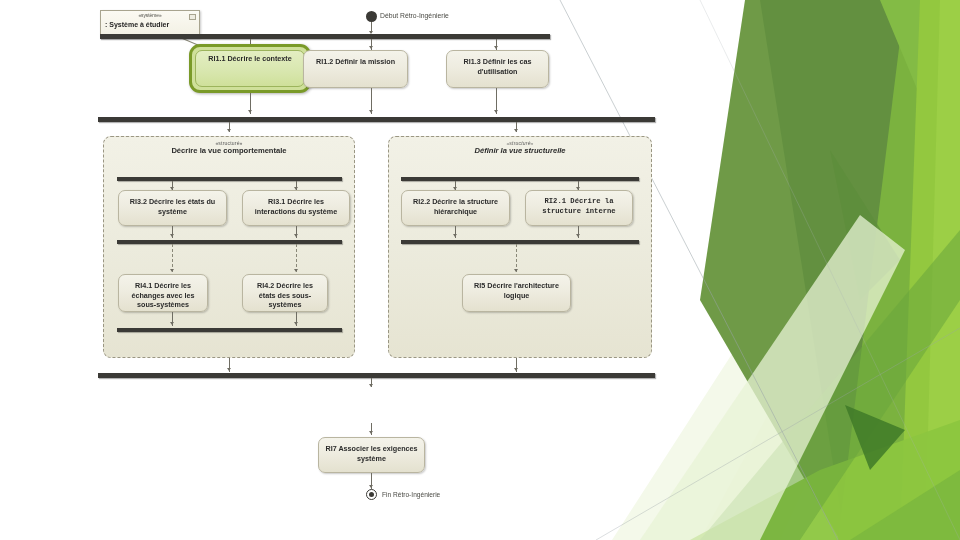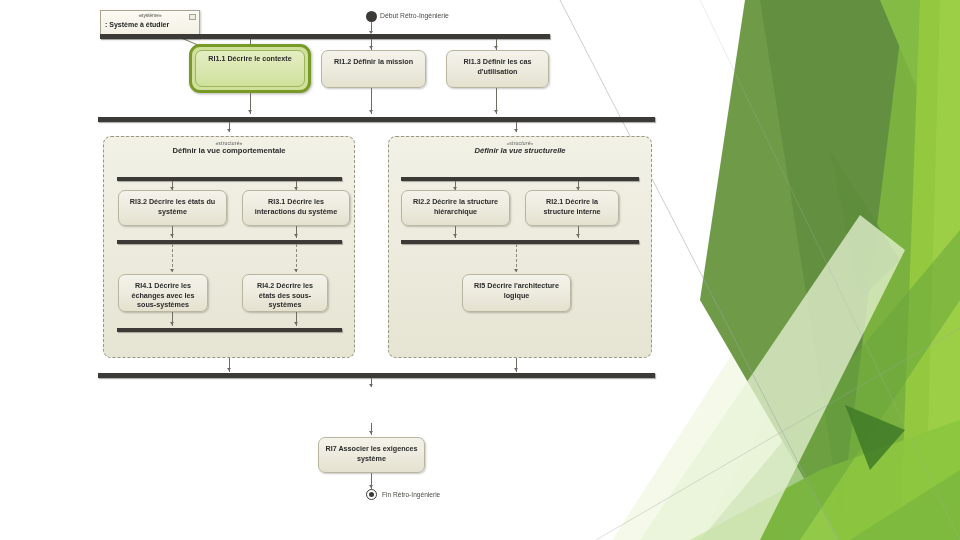--- a/index.html
+++ b/index.html
@@ -189,21 +189,21 @@
     <div class="arrow" style="left:369px;top:46px;"></div>
     <div class="vline" style="left:496px;top:39px;height:11px;"></div>
     <div class="arrow" style="left:494px;top:46px;"></div>
 
     <div class="sel-wrap" style="left:189px;top:44px;width:122px;height:49px;">
       <div class="node">
         <span class="lbl">RI1.1 Décrire le contexte</span>
       </div>
     </div>
 
-    <div class="node twoline" style="left:321px;top:50px;width:105px;height:38px;">
+    <div class="node twoline" style="left:303px;top:50px;width:105px;height:38px;">
       <span class="lbl">RI1.2 Définir la mission</span>
     </div>
 
     <div class="node twoline" style="left:446px;top:50px;width:103px;height:38px;">
       <span class="lbl">RI1.3 Définir les cas d'utilisation</span>
     </div>
 
     <div class="vline" style="left:250px;top:93px;height:21px;"></div>
     <div class="arrow" style="left:248px;top:110px;"></div>
     <div class="vline" style="left:371px;top:88px;height:26px;"></div>
@@ -213,21 +213,21 @@
 
     <div class="bar" style="left:98px;top:117px;width:557px;"></div>
 
     <div class="vline" style="left:229px;top:122px;height:10px;"></div>
     <div class="arrow" style="left:227px;top:129px;"></div>
     <div class="vline" style="left:516px;top:122px;height:10px;"></div>
     <div class="arrow" style="left:514px;top:129px;"></div>
 
     <div class="panel" style="left:103px;top:136px;width:252px;height:222px;">
       <span class="panel-stereo">«structuré»</span>
-      <span class="panel-title">Définir la vue comportementale</span>
+      <span class="panel-title">Décrire la vue comportementale</span>
     </div>
 
     <div class="bar thin" style="left:117px;top:177px;width:225px;"></div>
 
     <div class="vline" style="left:172px;top:181px;height:9px;"></div>
     <div class="arrow" style="left:170px;top:187px;"></div>
     <div class="vline" style="left:296px;top:181px;height:9px;"></div>
     <div class="arrow" style="left:294px;top:187px;"></div>
 
     <div class="node twoline" style="left:118px;top:190px;width:109px;height:36px;">
@@ -271,21 +271,21 @@
     <div class="bar thin" style="left:401px;top:177px;width:238px;"></div>
 
     <div class="vline" style="left:455px;top:181px;height:9px;"></div>
     <div class="arrow" style="left:453px;top:187px;"></div>
     <div class="vline" style="left:578px;top:181px;height:9px;"></div>
     <div class="arrow" style="left:576px;top:187px;"></div>
 
     <div class="node twoline" style="left:401px;top:190px;width:109px;height:36px;">
       <span class="lbl">RI2.2 Décrire la structure hiérarchique</span>
     </div>
-    <div class="node twoline" style="left:525px;top:190px;width:94px;height:36px;">
+    <div class="node twoline" style="left:525px;top:190px;width:108px;height:36px;font-family:Liberation Mono, monospace;">
       <span class="lbl">RI2.1 Décrire la structure interne</span>
     </div>
 
     <div class="vline" style="left:455px;top:226px;height:12px;"></div>
     <div class="arrow" style="left:453px;top:234px;"></div>
     <div class="vline" style="left:578px;top:226px;height:12px;"></div>
     <div class="arrow" style="left:576px;top:234px;"></div>
 
     <div class="bar thin" style="left:401px;top:240px;width:238px;"></div>
 

